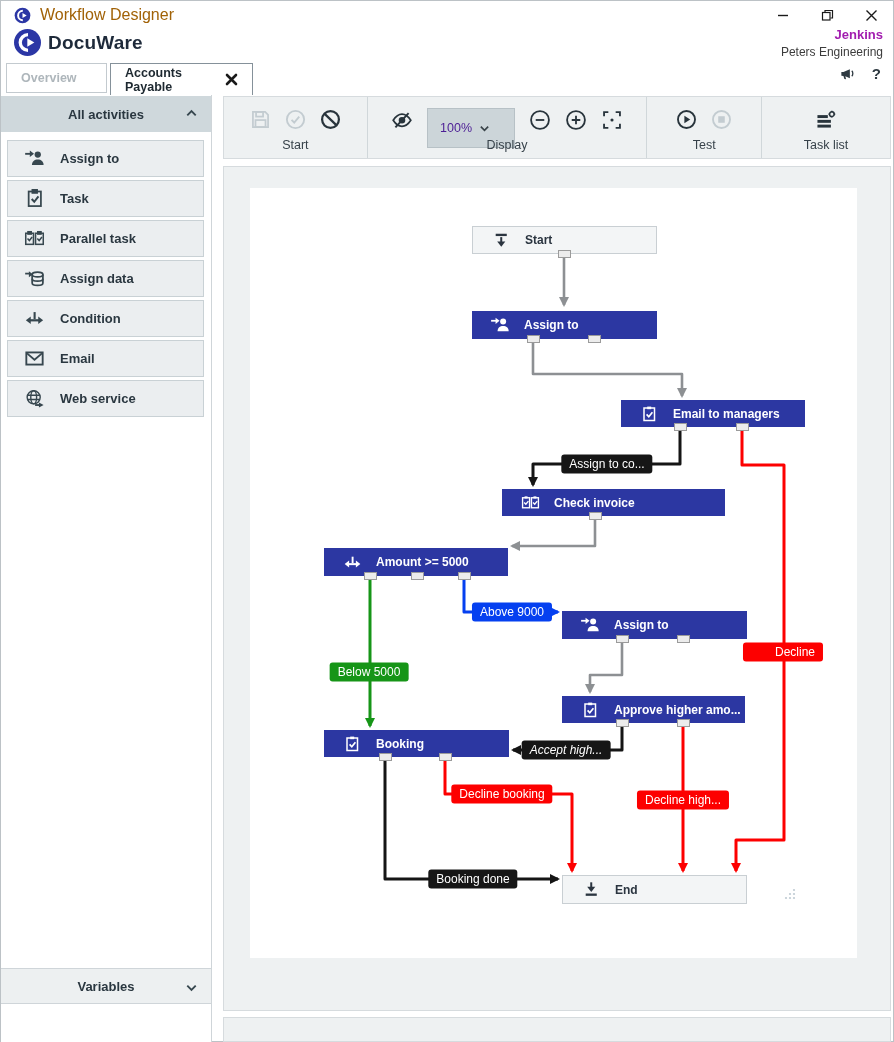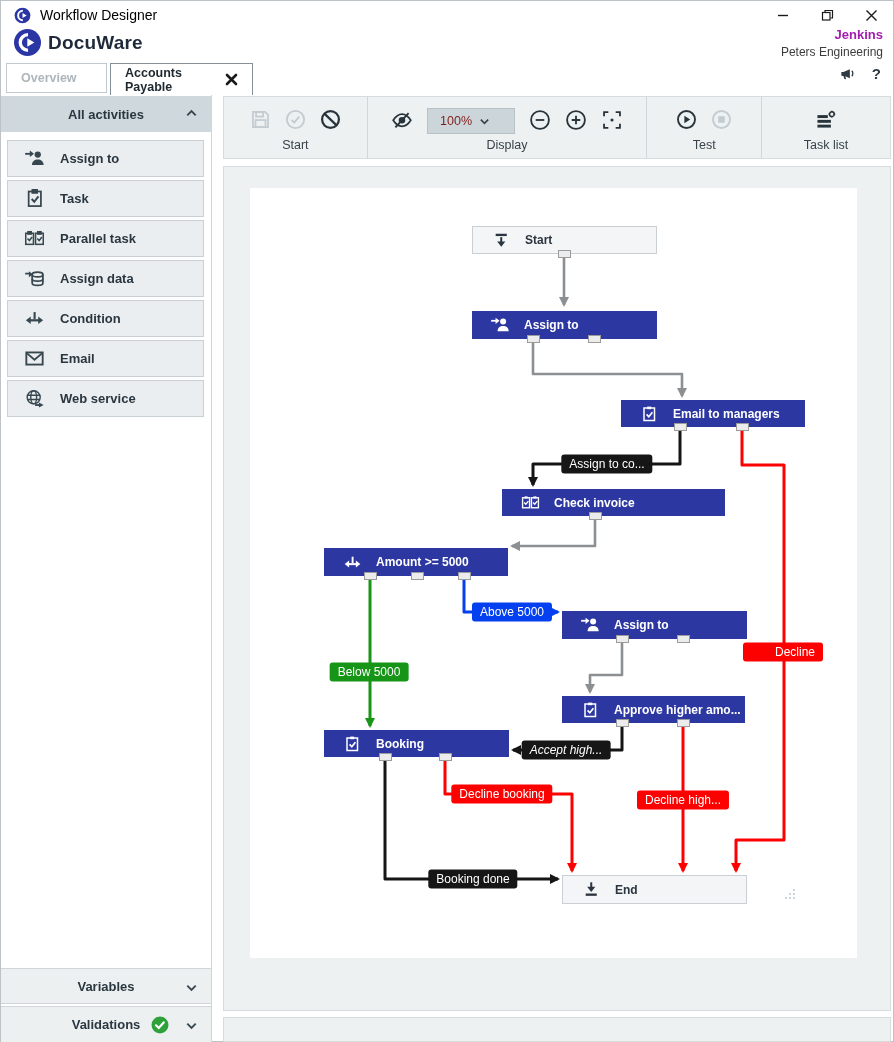--- a/index.html
+++ b/index.html
@@ -6,21 +6,21 @@
   html,body { width:894px; height:1042px; }
   body {
     font-family: "Liberation Sans", "DejaVu Sans", sans-serif;
     background:#fff; color:#222; overflow:hidden; position:relative;
   }
   .window { position:absolute; inset:0; border:1px solid #bcc2c6; background:#fff; }
 
   
   .titlebar { position:absolute; left:0; top:0; width:100%; height:28px; display:flex; align-items:center; }
   .appicon { margin-left:13px; width:17px; height:17px; display:inline-flex; }
-  .apptitle { margin-left:9px; font-size:14px; color:#000000; }
+  .apptitle { margin-left:9px; font-size:16px; color:#a16207; }
   .wincontrols { position:absolute; right:0; top:0; height:28px; display:flex; }
   .winbtn { width:44px; height:28px; border:none; background:transparent; display:flex; align-items:center; justify-content:center; color:#1a1a1a; cursor:pointer; }
 
   
   .header { position:absolute; left:0; top:28px; width:100%; height:34px; }
   .brand { position:absolute; left:13px; top:0; display:flex; align-items:center; }
   .brandtext { font-size:19px; font-weight:bold; color:#1e2a3a; margin-left:7px; letter-spacing:0.2px; }
   .userbox { position:absolute; right:10px; top:-2px; text-align:right; }
   .username { font-size:13px; font-weight:bold; color:#a21caf; }
   .usercompany { font-size:12px; color:#3c3c3c; margin-top:3px; }
@@ -49,21 +49,21 @@
   .sb-valid { top:911px; height:37px; }
   .validbadge { position:absolute; right:42px; top:9px; }
 
   
   .toolbar { position:absolute; left:222px; top:95px; width:668px; height:63px; background:#eef1f2; border:1px solid #d6dbde; display:flex; }
   .tgroup { height:100%; position:relative; display:flex; align-items:flex-start; justify-content:center; padding-top:12px; gap:14px; }
   .tgroup .glabel { position:absolute; bottom:6px; left:0; width:100%; text-align:center; font-size:12.5px; color:#37424a; }
   .tsep { width:1px; height:100%; background:#d0d7da; }
   .tbtn { border:none; background:transparent; padding:0; color:#28343c; display:inline-flex; cursor:pointer; }
   .tbtn.disabled { color:#c3ccd1; cursor:default; }
-  .zoomselect { width:88px; height:26px; background:#ccd5d9; border:1px solid #b7c1c6; display:flex; align-items:center; font-size:12.5px; color:#7f1d1d; padding:0 24px 0 12px; cursor:pointer; margin-top:-1px; }
+  .zoomselect { width:88px; height:40px; background:#ccd5d9; border:1px solid #b7c1c6; display:flex; align-items:center; font-size:12.5px; color:#4c1d95; padding:0 24px 0 12px; cursor:pointer; margin-top:-1px; }
   .zoomselect .zval { flex:1; }
 
   
   .canvas-panel { position:absolute; left:222px; top:165px; width:668px; height:845px; background:#eef1f2; border:1px solid #d6dbde; }
   .canvas { position:absolute; left:26px; top:21px; width:607px; height:770px; background:#fff; }
   .edges { position:absolute; inset:0; z-index:1; }
   .node { position:absolute; display:flex; align-items:center; z-index:2; cursor:pointer; }
   .node .nicon { width:30px; margin-left:13px; display:flex; justify-content:center; }
   .node .nlbl { margin-left:9px; font-size:12px; font-weight:bold; white-space:nowrap; }
   .node-blue { background:#2c37a2; color:#fff; }
@@ -235,34 +235,20 @@
             <path d="M3 6.2h10.6M3 9.8h10.6"></path>
             <path d="M9.5 14.6h4.5" stroke-width="1.6"></path>
             <path d="M12.8 12.4l4 2.2-4 2.2z" fill="currentColor" stroke="none"></path>
           </svg>
         </span>
       <span class="lbl">Web service</span>
     </div>
 
     <div class="sb-foot sb-var">
       <span class="flabel">Variables</span>
-      <span class="chev">
-          <svg width="15" height="15" viewBox="0 0 16 16" fill="none" stroke="#37474f" stroke-width="2">
-            <path d="M3.5 6 L8 10.5 L12.5 6"></path>
-          </svg>
-        </span>
-    </div>
-    <div class="sb-foot sb-valid">
-      <span class="flabel">Validations</span>
-      <span class="validbadge">
-          <svg width="18" height="18" viewBox="0 0 18 18">
-            <circle cx="9" cy="9" r="8.5" fill="#2fa13a"></circle>
-            <path d="M5 9.3l2.7 2.7 5-5.6" stroke="#fff" stroke-width="2.2" fill="none" stroke-linecap="round"></path>
-          </svg>
-        </span>
       <span class="chev">
           <svg width="15" height="15" viewBox="0 0 16 16" fill="none" stroke="#37474f" stroke-width="2">
             <path d="M3.5 6 L8 10.5 L12.5 6"></path>
           </svg>
         </span>
     </div>
   </aside>
 
   <div class="toolbar">
     <div class="tgroup" style="width:143px;">
@@ -505,21 +491,21 @@
       <div class="conn" style="left:366px;top:447px;"></div>
       <div class="conn" style="left:427px;top:447px;"></div>
       <div class="conn" style="left:366px;top:531px;"></div>
       <div class="conn" style="left:427px;top:531px;"></div>
       <div class="conn" style="left:129px;top:565px;"></div>
       <div class="conn" style="left:189px;top:565px;"></div>
 
       <div class="elabel el-black" style="left:357px;top:276px;">Assign to co...</div>
       <div class="elabel el-red" style="left:533px;top:464px;padding-left:32px;">Decline</div>
       <div class="elabel el-green" style="left:119px;top:484px;">Below 5000</div>
-      <div class="elabel el-blue" style="left:262px;top:424px;">Above 5000</div>
+      <div class="elabel el-blue" style="left:262px;top:424px;">Above 9000</div>
       <div class="elabel el-black" style="left:316px;top:562px;font-style:italic;">Accept high...</div>
       <div class="elabel el-red" style="left:433px;top:612px;">Decline high...</div>
       <div class="elabel el-black" style="left:223px;top:691px;">Booking done</div>
       <div class="elabel el-red" style="left:252px;top:606px;">Decline booking</div>
 
       <span class="grip">
         <svg width="12" height="12" viewBox="0 0 12 12" fill="#c0ccd4">
             <circle cx="10" cy="2" r="1.1"></circle>
             <circle cx="6" cy="6" r="1.1"></circle>
             <circle cx="10" cy="6" r="1.1"></circle>

